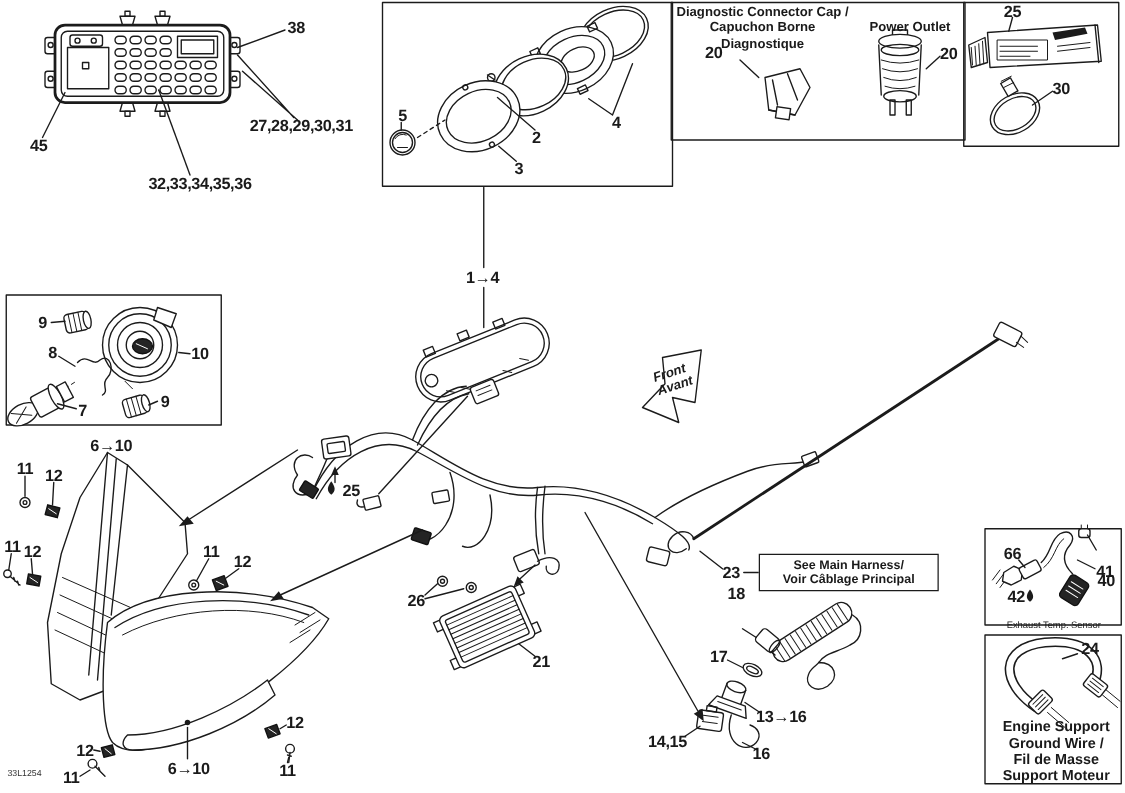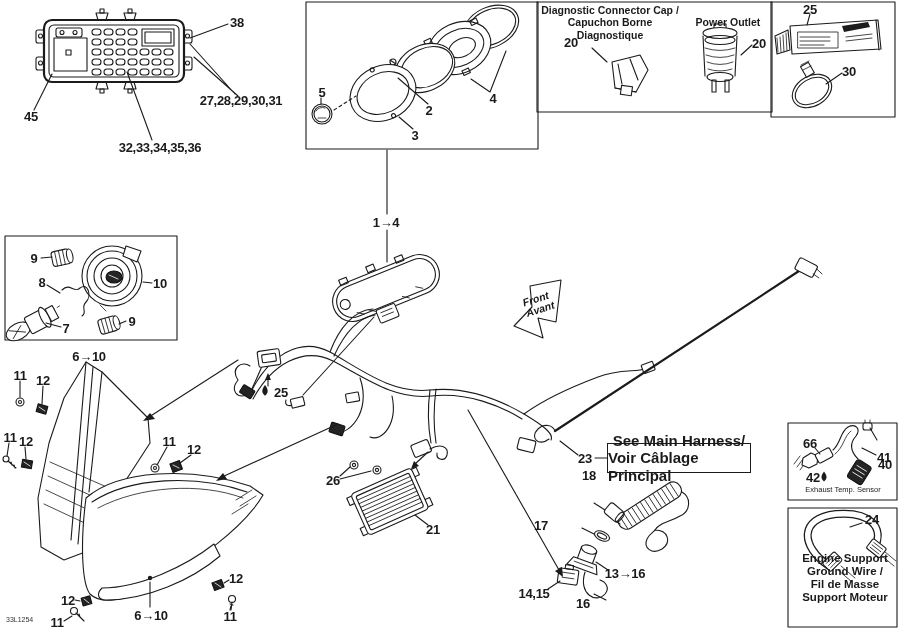--- a/index.html
+++ b/index.html
@@ -12,21 +12,21 @@
   svg .blk{fill:#1b1b1b;stroke:none;}
   svg .wln{stroke:#fff;}
   svg .thick{stroke-width:2.2;}
   svg .thin{stroke-width:0.8;}
   svg .dash{stroke-dasharray:3,3;}
   .co{position:absolute;transform:translate(-50%,-50%);white-space:nowrap;
       font-size:13px;font-weight:700;letter-spacing:-0.3px;}
   .box-title{position:absolute;text-align:center;font-size:10.5px;font-weight:600;line-height:1.18;}
   .note-box{position:absolute;left:607px;top:443px;width:142px;height:28px;border:1.2px solid #1b1b1b;
             display:flex;flex-direction:column;align-items:center;justify-content:center;
-            font-size:15px;font-weight:600;line-height:1.15;background:#fff;}
+            font-size:10px;font-weight:600;line-height:1.15;background:#fff;}
   .caption{position:absolute;text-align:center;font-weight:600;font-size:11.5px;line-height:1.12;}
   .tiny{font-size:7.5px;font-weight:400;}
   .front{position:absolute;left:524px;top:293px;transform:rotate(-18deg);
          font-size:10.5px;font-weight:800;font-style:italic;line-height:1.05;}
   .doc{position:absolute;left:6px;top:616px;font-size:7px;font-weight:400;color:#333;}
 </style>
 </head>
 <body>
 
 <div class="stage">
@@ -449,24 +449,24 @@
 <div class="co" style="left:43px;top:380px">12</div>
 <div class="co" style="left:10px;top:437px">11</div>
 <div class="co" style="left:26px;top:441px">12</div>
 <div class="co" style="left:169px;top:441px">11</div>
 <div class="co" style="left:194px;top:449px">12</div>
 <div class="co" style="left:281px;top:392px">25</div>
 <div class="co" style="left:333px;top:480px">26</div>
 <div class="co" style="left:433px;top:529px">21</div>
 <div class="co" style="left:585px;top:458px">23</div>
 <div class="co" style="left:589px;top:475px">18</div>
-<div class="co" style="left:541px;top:525px">17</div>
+<div class="co" style="left:575px;top:525px">17</div>
 <div class="co" style="left:625px;top:573px">13→16</div>
 <div class="co" style="left:534px;top:593px">14,15</div>
-<div class="co" style="left:583px;top:603px">16</div>
+<div class="co" style="left:609px;top:603px">16</div>
 <div class="co" style="left:810px;top:443px">66</div>
 <div class="co" style="left:885px;top:464px">40</div>
 <div class="co" style="left:884px;top:457px">41</div>
 <div class="co" style="left:813px;top:477px">42</div>
 <div class="co" style="left:872px;top:519px">24</div>
 <div class="co" style="left:68px;top:600px">12</div>
 <div class="co" style="left:57px;top:622px">11</div>
 <div class="co" style="left:236px;top:578px">12</div>
 <div class="co" style="left:230px;top:616px">11</div>
 <div class="co" style="left:151px;top:615px">6→10</div>
@@ -475,23 +475,23 @@
   <div>Diagnostic Connector Cap /</div>
   <div>Capuchon Borne Diagnostique</div>
 </div>
 <div class="box-title" style="left:689px;top:16px;width:78px">Power Outlet</div>
 
 <div class="note-box">
   <div>See Main Harness/</div>
   <div>Voir Câblage Principal</div>
 </div>
 
-<div class="caption tiny" style="left:791px;top:486px;width:104px">Exhaust Temp. Sensor</div>
-
-<div class="caption" style="left:790px;top:552px;width:110px">
+<div class="caption tiny" style="left:791px;top:496px;width:104px">Exhaust Temp. Sensor</div>
+
+<div class="caption" style="left:790px;top:576px;width:110px">
   <div>Engine Support</div>
   <div>Ground Wire /</div>
   <div>Fil de Masse</div>
   <div>Support Moteur</div>
 </div>
 
 <div class="front">
   <div>Front</div>
   <div>Avant</div>
 </div>

